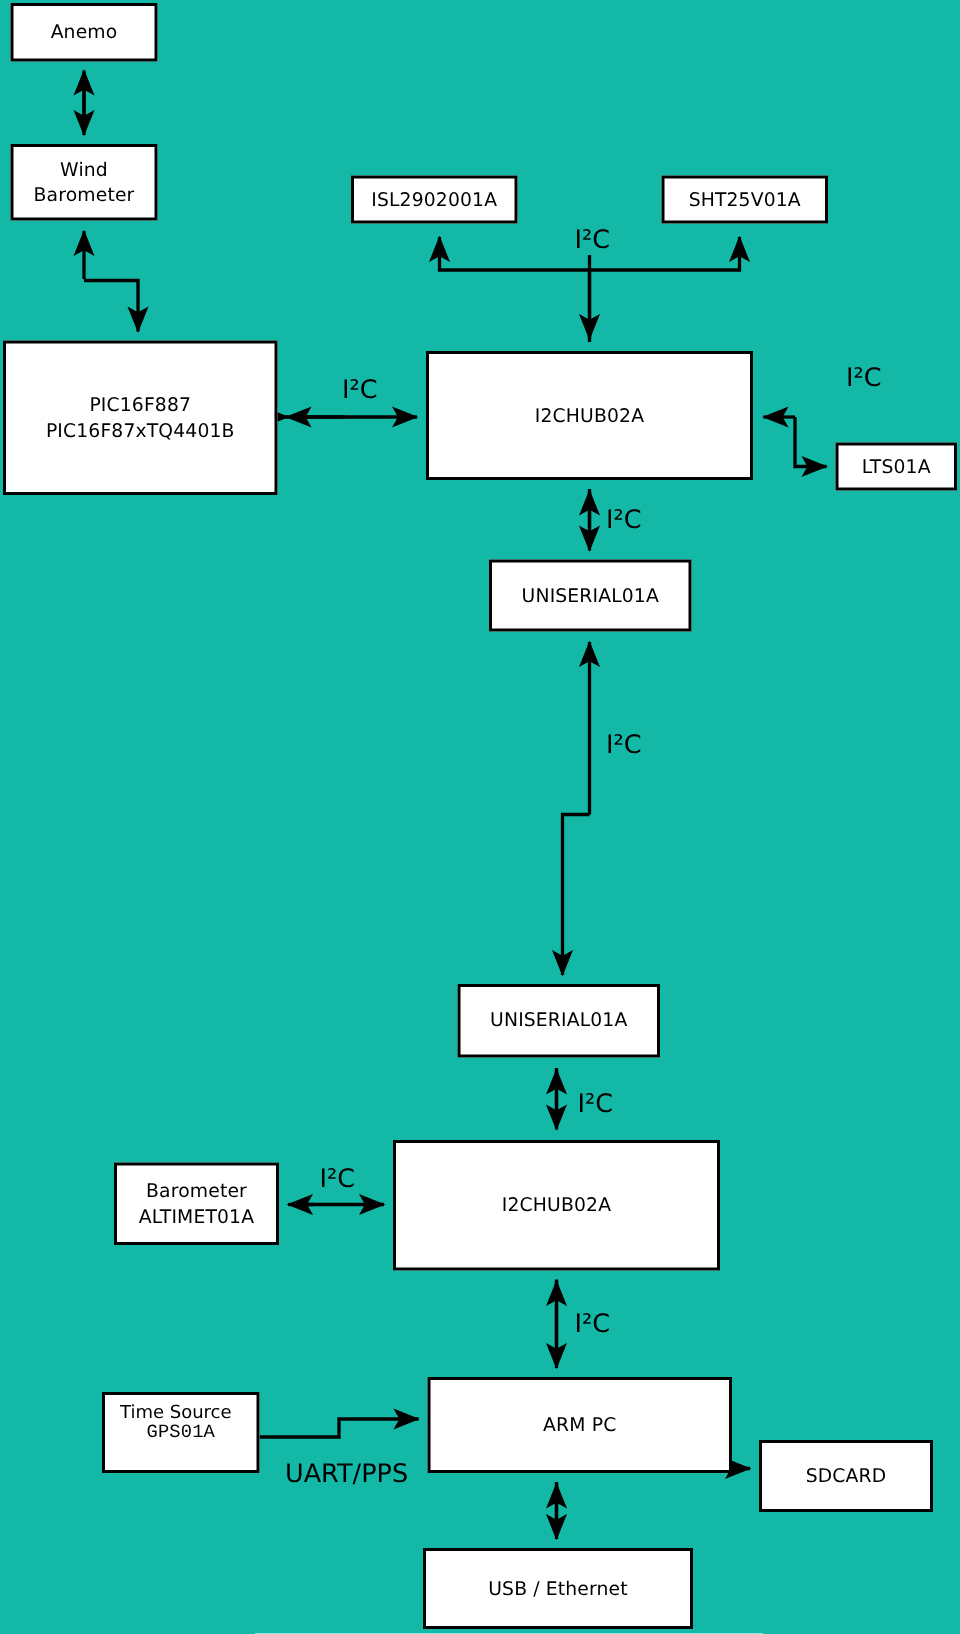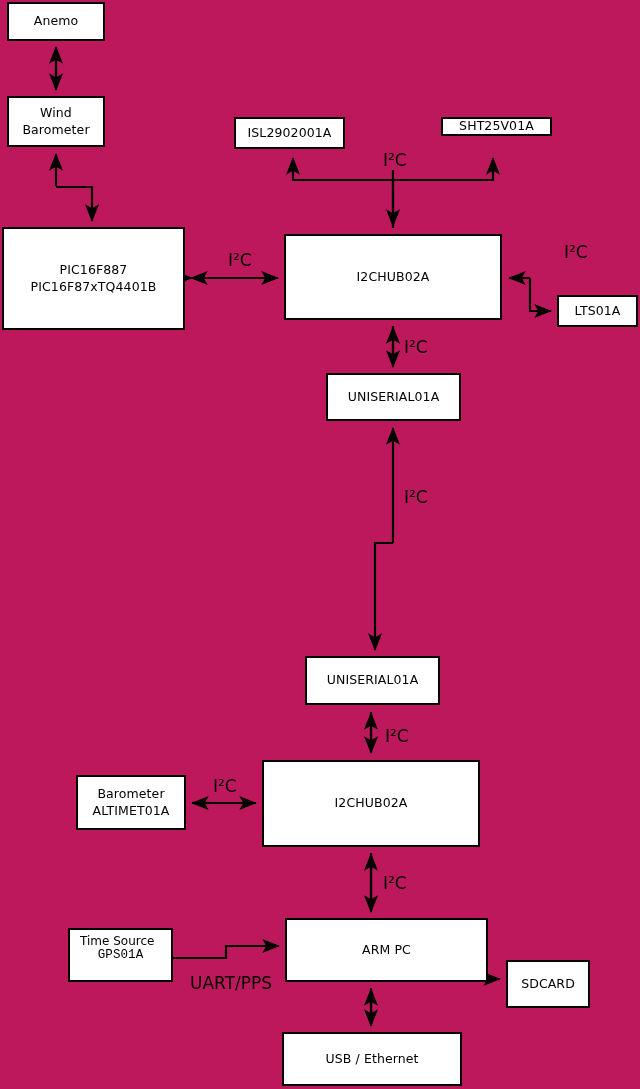--- a/index.html
+++ b/index.html
@@ -7,21 +7,21 @@
     padding: 0;
     background: #ffffff;
   }
   body {
     font-family: "DejaVu Sans", sans-serif;
   }
   #canvas {
     position: relative;
     width: 640px;
     height: 1089px;
-    background: #be185d;
+    background: #14b8a6;
     overflow: hidden;
   }
   svg#wires {
     position: absolute;
     left: 0;
     top: 0;
     width: 640px;
     height: 1089px;
     pointer-events: none;
   }
@@ -121,21 +121,21 @@
       <span class="label">Wind
 Barometer</span>
     </div>
   <div class="node" style="left:2px;  top:227px;  width:183px; height:103px;">
       <span class="label">PIC16F887
 PIC16F87xTQ4401B</span>
     </div>
   <div class="node" style="left:234px;top:117px;  width:111px; height:32px;">
       <span class="label">ISL2902001A</span>
     </div>
-  <div class="node" style="left:441px;top:117px;  width:111px; height:19px;">
+  <div class="node" style="left:441px;top:117px;  width:111px; height:32px;">
       <span class="label">SHT25V01A</span>
     </div>
   <div class="node" style="left:284px;top:234px;  width:218px; height:86px;">
       <span class="label">I2CHUB02A</span>
     </div>
   <div class="node" style="left:557px;top:295px;  width:81px;  height:32px;">
       <span class="label">LTS01A</span>
     </div>
   <div class="node" style="left:326px;top:373px;  width:135px; height:48px;">
       <span class="label">UNISERIAL01A</span>
@@ -149,21 +149,21 @@
   <div class="node" style="left:76px; top:775px;  width:110px; height:55px;">
       <span class="label">Barometer
 ALTIMET01A</span>
     </div>
   <div class="node" style="left:68px; top:928px;  width:105px; height:54px;font-family:Liberation Mono, monospace;">
       <span class="label">GPS01A</span>
     </div>
   <div class="node" style="left:285px;top:918px;  width:203px; height:64px;">
       <span class="label">ARM PC</span>
     </div>
-  <div class="node" style="left:506px;top:960px;  width:84px; height:48px;justify-content:center;">
+  <div class="node" style="left:506px;top:960px;  width:116px; height:48px;justify-content:center;">
       <span class="label">SDCARD</span>
     </div>
   <div class="node" style="left:282px;top:1032px; width:180px; height:54px;">
       <span class="label">USB / Ethernet</span>
     </div>
 
   <div class="edge-label" style="left:383px; top:150px;">I²C</div>
   <div class="edge-label" style="left:228px; top:250px;">I²C</div>
   <div class="edge-label" style="left:564px; top:242px;">I²C</div>
   <div class="edge-label" style="left:404px; top:337px;">I²C</div>

